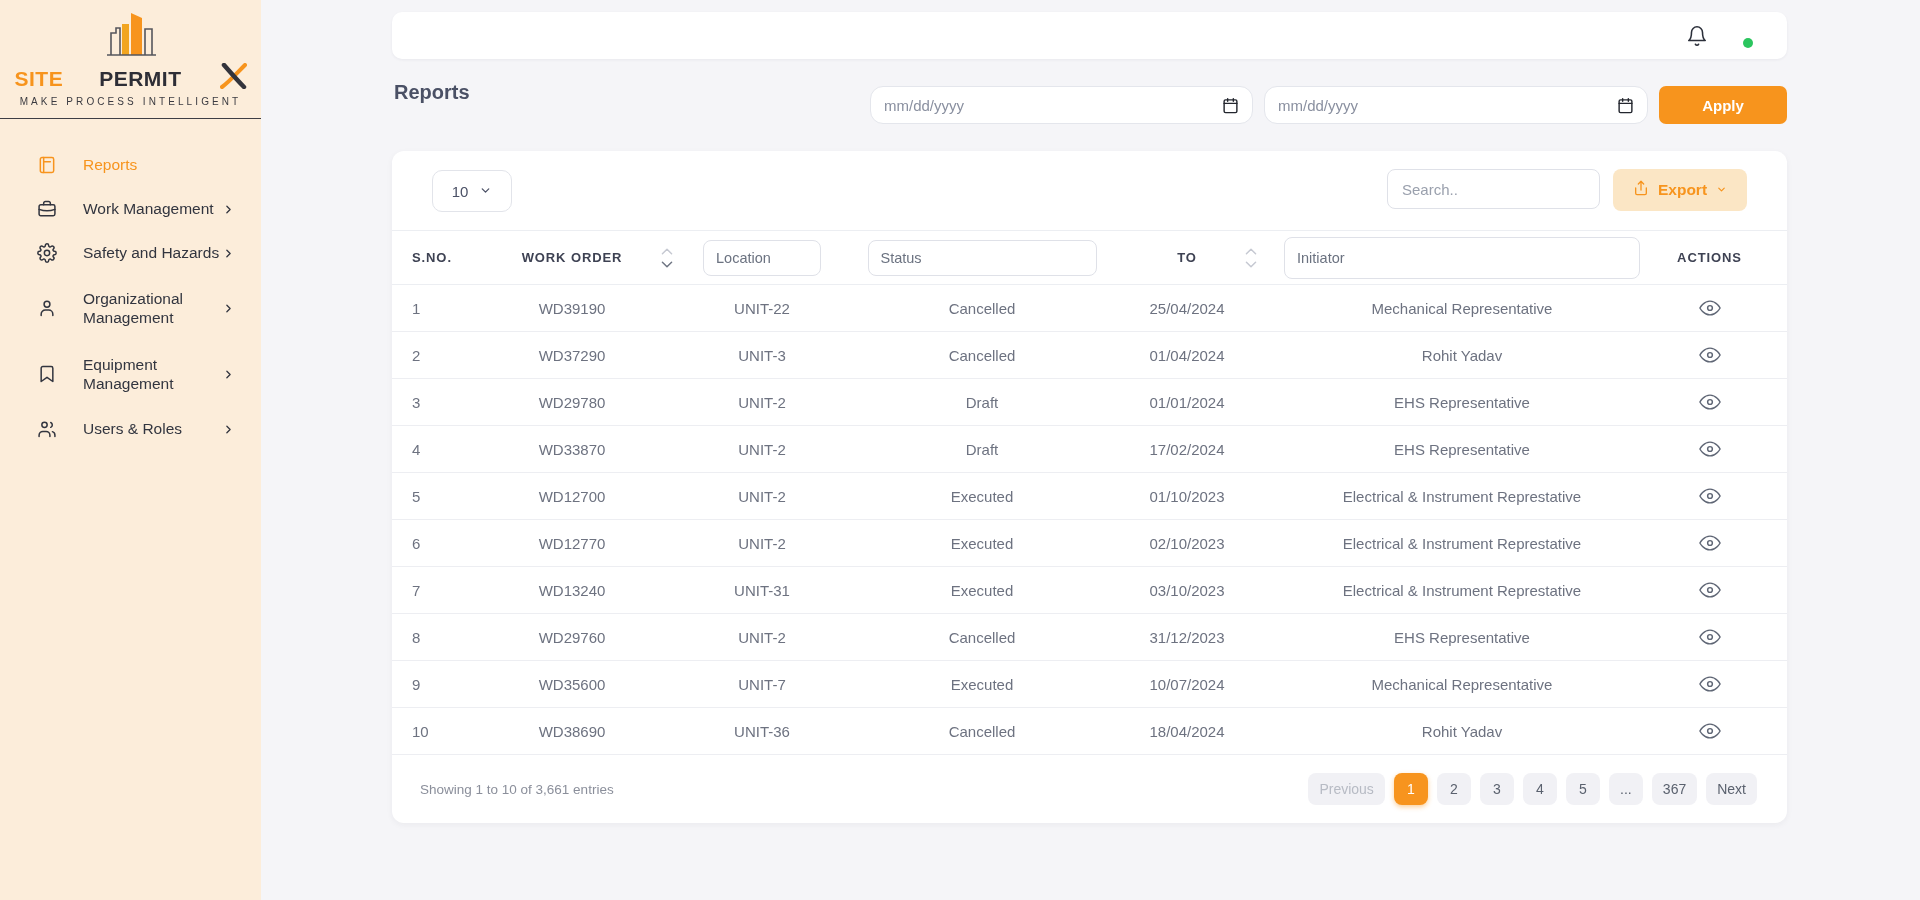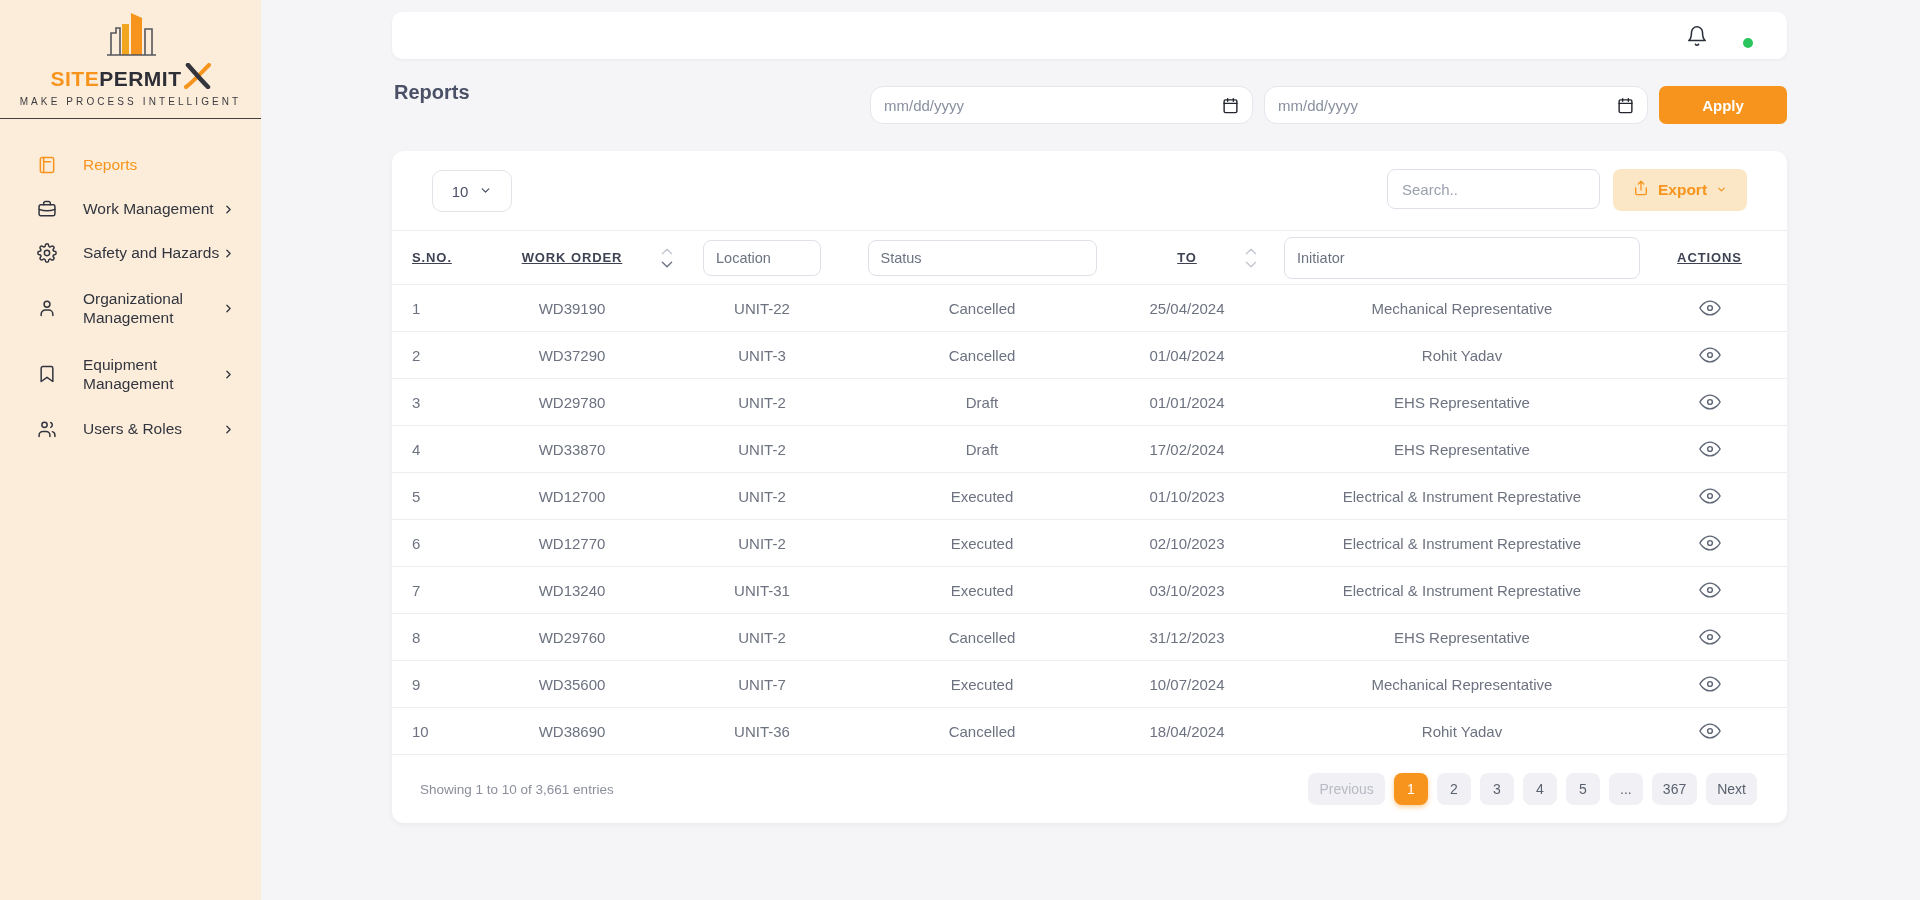--- a/index.html
+++ b/index.html
@@ -3,21 +3,21 @@
 <meta charset="utf-8">
 <style>
   * { margin:0; padding:0; box-sizing:border-box; }
   html,body { width:1920px; height:900px; }
   body { font-family:"Liberation Sans", sans-serif; background:#f5f5f8; }
   .app { position:relative; width:1920px; height:900px; overflow:hidden; background:#f5f5f8; }
 
   
   .sidebar { position:absolute; left:0; top:0; width:261px; height:900px; background:#fcedda; }
   .logo-wrap { height:119px; border-bottom:1px solid #3e3e44; display:flex; flex-direction:column; align-items:center; justify-content:flex-start; padding-top:7px; }
-  .logo-text { display:flex; align-items:flex-end; line-height:1; margin-top:2px; }
+  .logo-text { display:flex; align-items:flex-end; line-height:1; margin-top:2px;gap:36px; }
   .logo-text .p1 { color:#f7941d; font-weight:800; font-size:21px; letter-spacing:.5px; }
   .logo-text .p2 { color:#2e2e36; font-weight:800; font-size:21px; letter-spacing:.5px; }
   .logo-x { margin-left:2px; margin-bottom:-3px; }
   .tagline { margin-top:7px; font-size:10px; letter-spacing:3.1px; color:#3b3b41; font-weight:500; }
 
   .nav { margin-top:24px; list-style:none; }
   .nav-item { display:flex; align-items:center; padding:0 26px 0 37px; color:#32353f; font-size:15.5px; cursor:pointer; }
   .nav-item.h1 { height:44px; }
   .nav-item.h2 { height:66px; }
   .nav-item .nicon { width:21px; height:21px; flex:0 0 21px; display:flex; align-items:center; }
@@ -44,21 +44,21 @@
   
   .card { position:absolute; left:392px; top:151px; width:1395px; height:672px; background:#fff; border-radius:12px; box-shadow:0 2px 6px rgba(30,35,60,.05); }
   .pagesize { position:absolute; left:40px; top:19px; width:80px; height:42px; border:1px solid #e2e4ea; border-radius:10px; background:#fff; display:flex; align-items:center; justify-content:center; gap:11px; color:#4b5166; font-size:15px; cursor:pointer; }
   .search-input { position:absolute; left:995px; top:18px; width:213px; height:40px; border:1px solid #dfe1e8; border-radius:8px; padding:0 14px; font-size:15px; color:#3c4250; font-family:"Liberation Sans",sans-serif; outline:none; }
   .search-input::placeholder { color:#9aa0ad; }
   .export-btn { position:absolute; left:1221px; top:18px; width:134px; height:42px; background:#fbe6c5; border:none; border-radius:8px; color:#f7941d; font-size:15.5px; font-weight:700; font-family:"Liberation Sans",sans-serif; display:flex; align-items:center; justify-content:center; gap:9px; cursor:pointer; }
   .export-btn svg { stroke:#f7941d; }
 
   
   .thead { position:absolute; left:0; top:79px; width:1395px; height:55px; border-top:1px solid #eceef2; border-bottom:1px solid #eceef2; display:flex; align-items:center; }
-  .th { font-size:13px; font-weight:700; color:#3e4253; letter-spacing:.9px;text-decoration:underline; }
+  .th { font-size:13px; font-weight:700; color:#3e4253; letter-spacing:.9px; }
   .c1 { width:110px; display:flex; justify-content:flex-start; padding-left:20px; }
   .c2 { width:140px; display:flex; justify-content:center; }
   .c3 { width:240px; display:flex; justify-content:center; }
   .c4 { width:200px; display:flex; justify-content:center; }
   .c5 { width:210px; display:flex; justify-content:center; }
   .c6 { width:340px; display:flex; justify-content:center; }
   .c7 { width:155px; display:flex; justify-content:center; }
   .flt { border:1px solid #dfe1e8; border-radius:8px; padding:0 12px; font-size:14.5px; color:#4a5060; font-family:"Liberation Sans",sans-serif; outline:none; flex-shrink:0; background:#fff; }
   .flt::placeholder { color:#6b7280; }
   .flt-location { width:118px; height:36px; }

